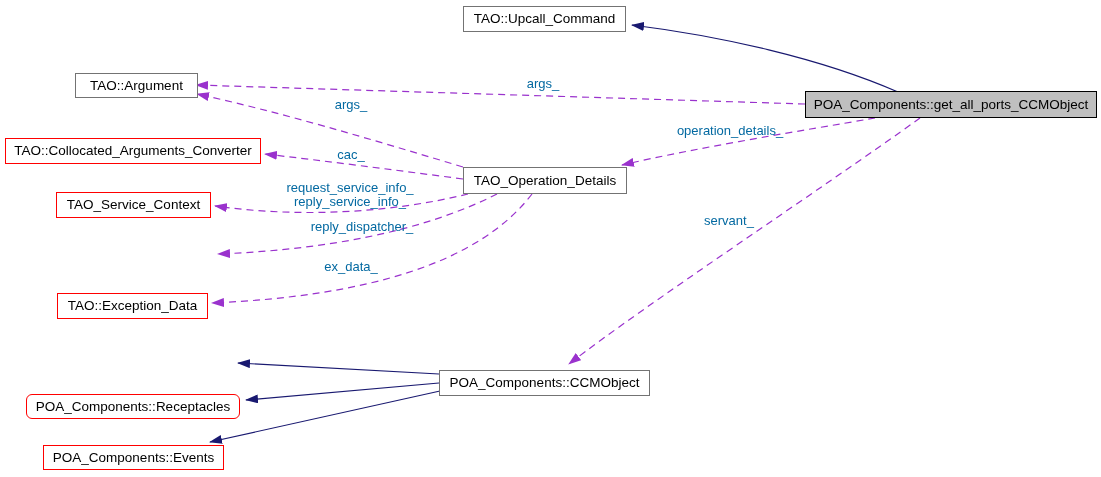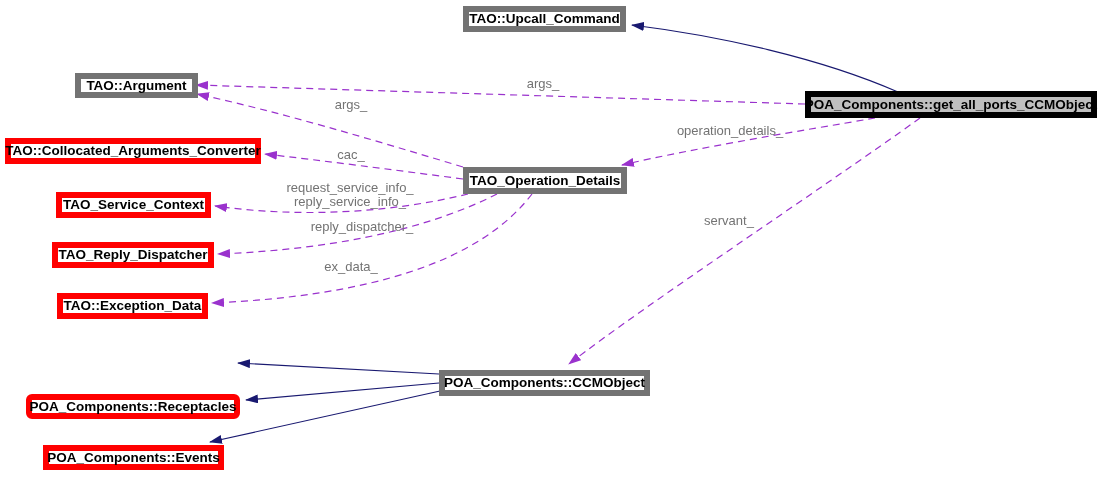--- a/index.html
+++ b/index.html
@@ -7,35 +7,34 @@
     position:relative;
     width:1101px;height:477px;
     background:#ffffff;
     font-family:"Liberation Sans","DejaVu Sans",sans-serif;
     overflow:hidden;
   }
   #edges{position:absolute;left:0;top:0;width:1101px;height:477px;pointer-events:none;}
   .node{
     position:absolute;
     box-sizing:border-box;
-    border:6px solid #737373;
+    border:1px solid #737373;
     background:#ffffff;
     color:#000000;
     display:flex;align-items:center;justify-content:center;
     font-size:13.5px;line-height:1;white-space:nowrap;
     z-index:2;
-    font-weight:bold;
   }
   .node.ref{border-color:#ff0000;}
   .node.current{background:#bfbfbf;border-color:#000000;}
   .edge-label{
     position:absolute;
     transform:translate(-50%,-50%);
     font-size:13px;line-height:1.05;
-    color:#737373;
+    color:#0369a1;
     text-align:center;
     white-space:pre-line;
     z-index:3;
   }
 </style>
 </head>
 <body>
 
 <div id="canvas">
 
@@ -69,21 +68,20 @@
   </svg>
 
   <div class="node" style="left:463px;top:6px;width:163px;height:26px;">TAO::Upcall_Command</div>
 
   <div class="node" style="left:75px;top:73px;width:123px;height:25px;">TAO::Argument</div>
 
   <div class="node ref" style="left:5px;top:138px;width:256px;height:26px;">TAO::Collocated_Arguments_Converter</div>
 
   <div class="node ref" style="left:56px;top:192px;width:155px;height:26px;">TAO_Service_Context</div>
 
-  <div class="node ref" style="left:52px;top:242px;width:162px;height:26px;">TAO_Reply_Dispatcher</div>
 
   <div class="node ref" style="left:57px;top:293px;width:151px;height:26px;text-align:center;">TAO::Exception_Data</div>
 
 
   <div class="node ref" style="left:26px;top:394px;width:214px;height:25px;border-radius:6px;">POA_Components::Receptacles</div>
 
   <div class="node ref" style="left:43px;top:445px;width:181px;height:25px;">POA_Components::Events</div>
 
   <div class="node" style="left:463px;top:167px;width:164px;height:27px;">TAO_Operation_Details</div>
 

